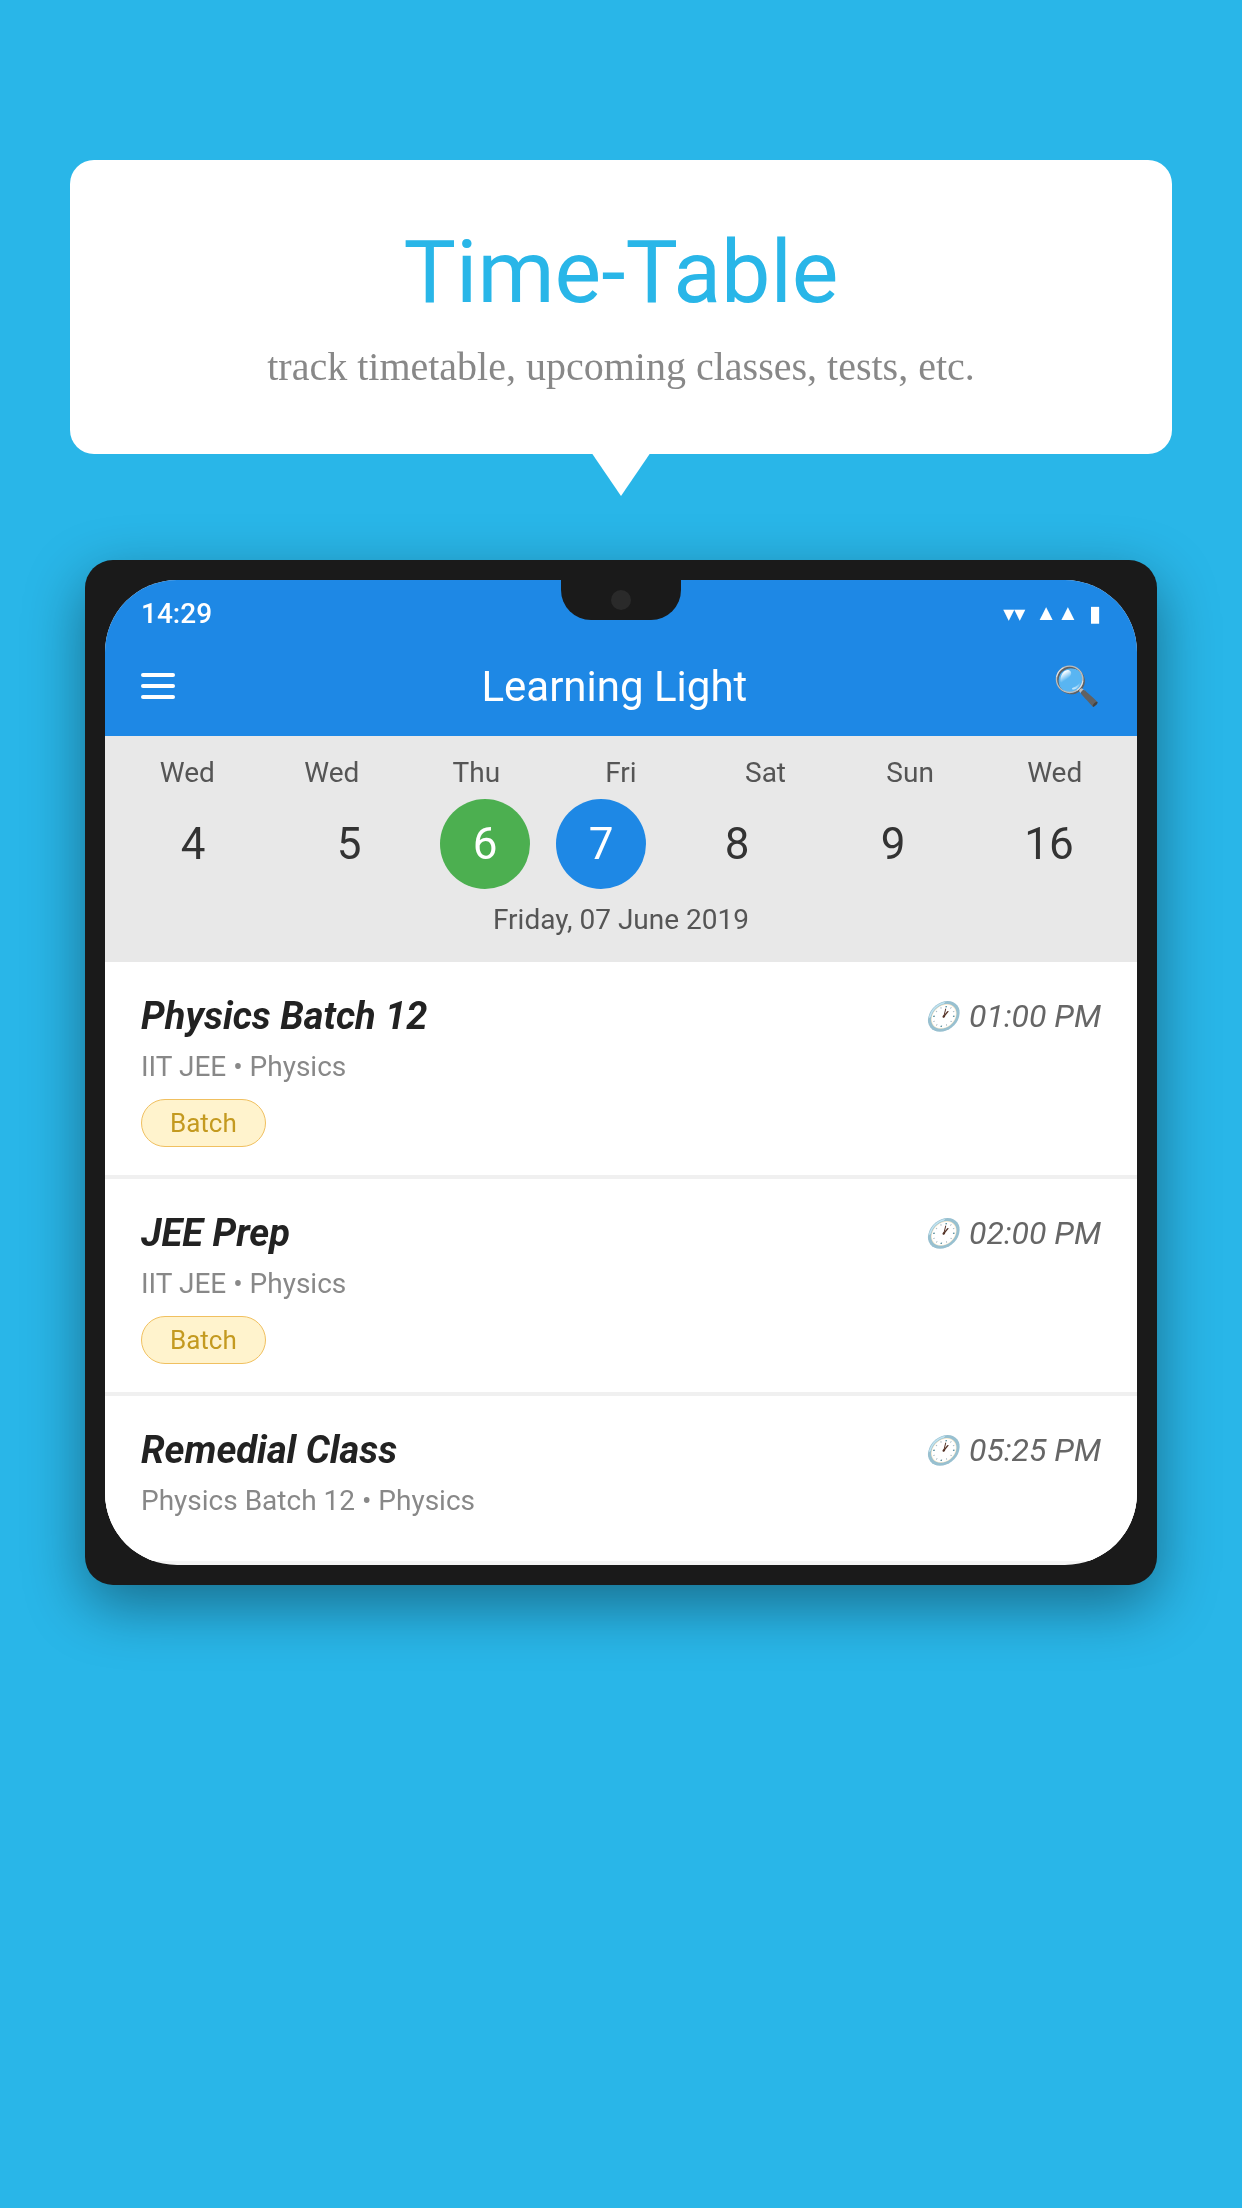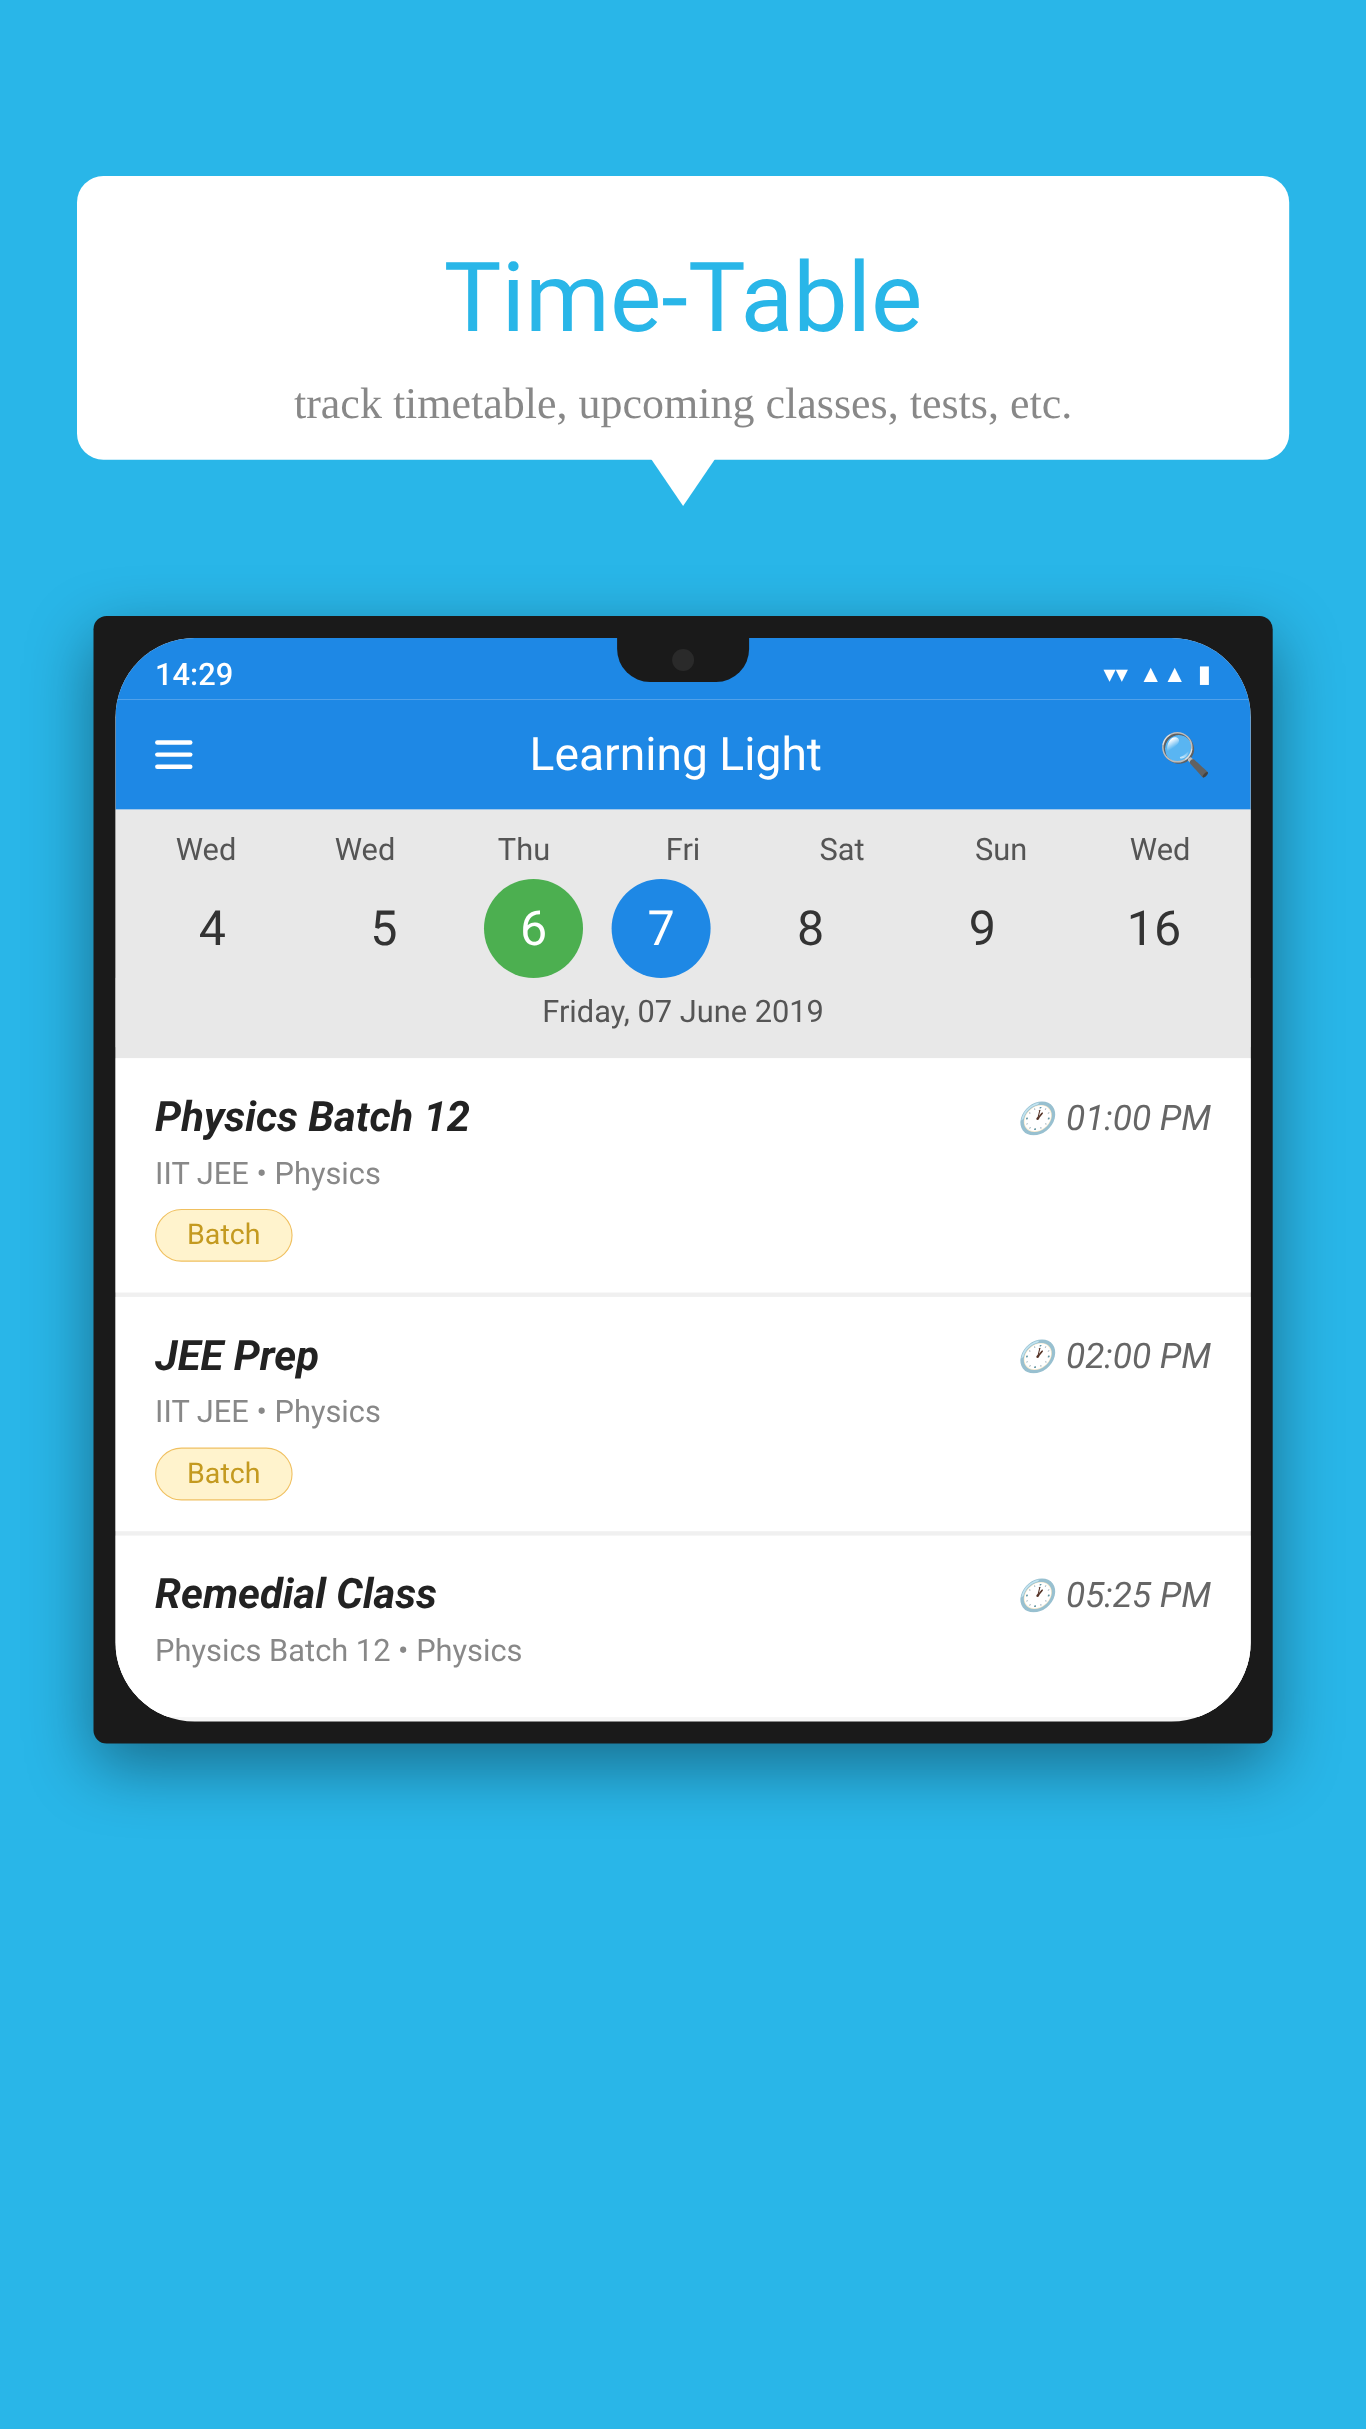--- a/index.html
+++ b/index.html
@@ -18,21 +18,21 @@
     .speech-bubble-container {
       position: absolute;
       top: 160px;
       left: 70px;
       right: 70px;
     }
 
     .speech-bubble {
       background: white;
       border-radius: 24px;
-      padding: 60px 50px 28px 50px;
+      padding: 60px 50px 64px 50px;
       text-align: center;
       position: relative;
     }
 
     .speech-bubble::after {
       content: '';
       position: absolute;
       bottom: -42px;
       left: 50%;
       transform: translateX(-50%);
@@ -60,21 +60,21 @@
     
     .phone-container {
       position: absolute;
       top: 560px;
       left: 85px;
       right: 85px;
     }
 
     .phone-frame {
       background: #1a1a1a;
-      border-radius: 12px;
+      border-radius: 28px;
       padding: 20px;
       box-shadow: 0 20px 60px rgba(0,0,0,0.4);
       position: relative;
     }
 
     
     .notch {
       position: absolute;
       top: 20px;
       left: 50%;

